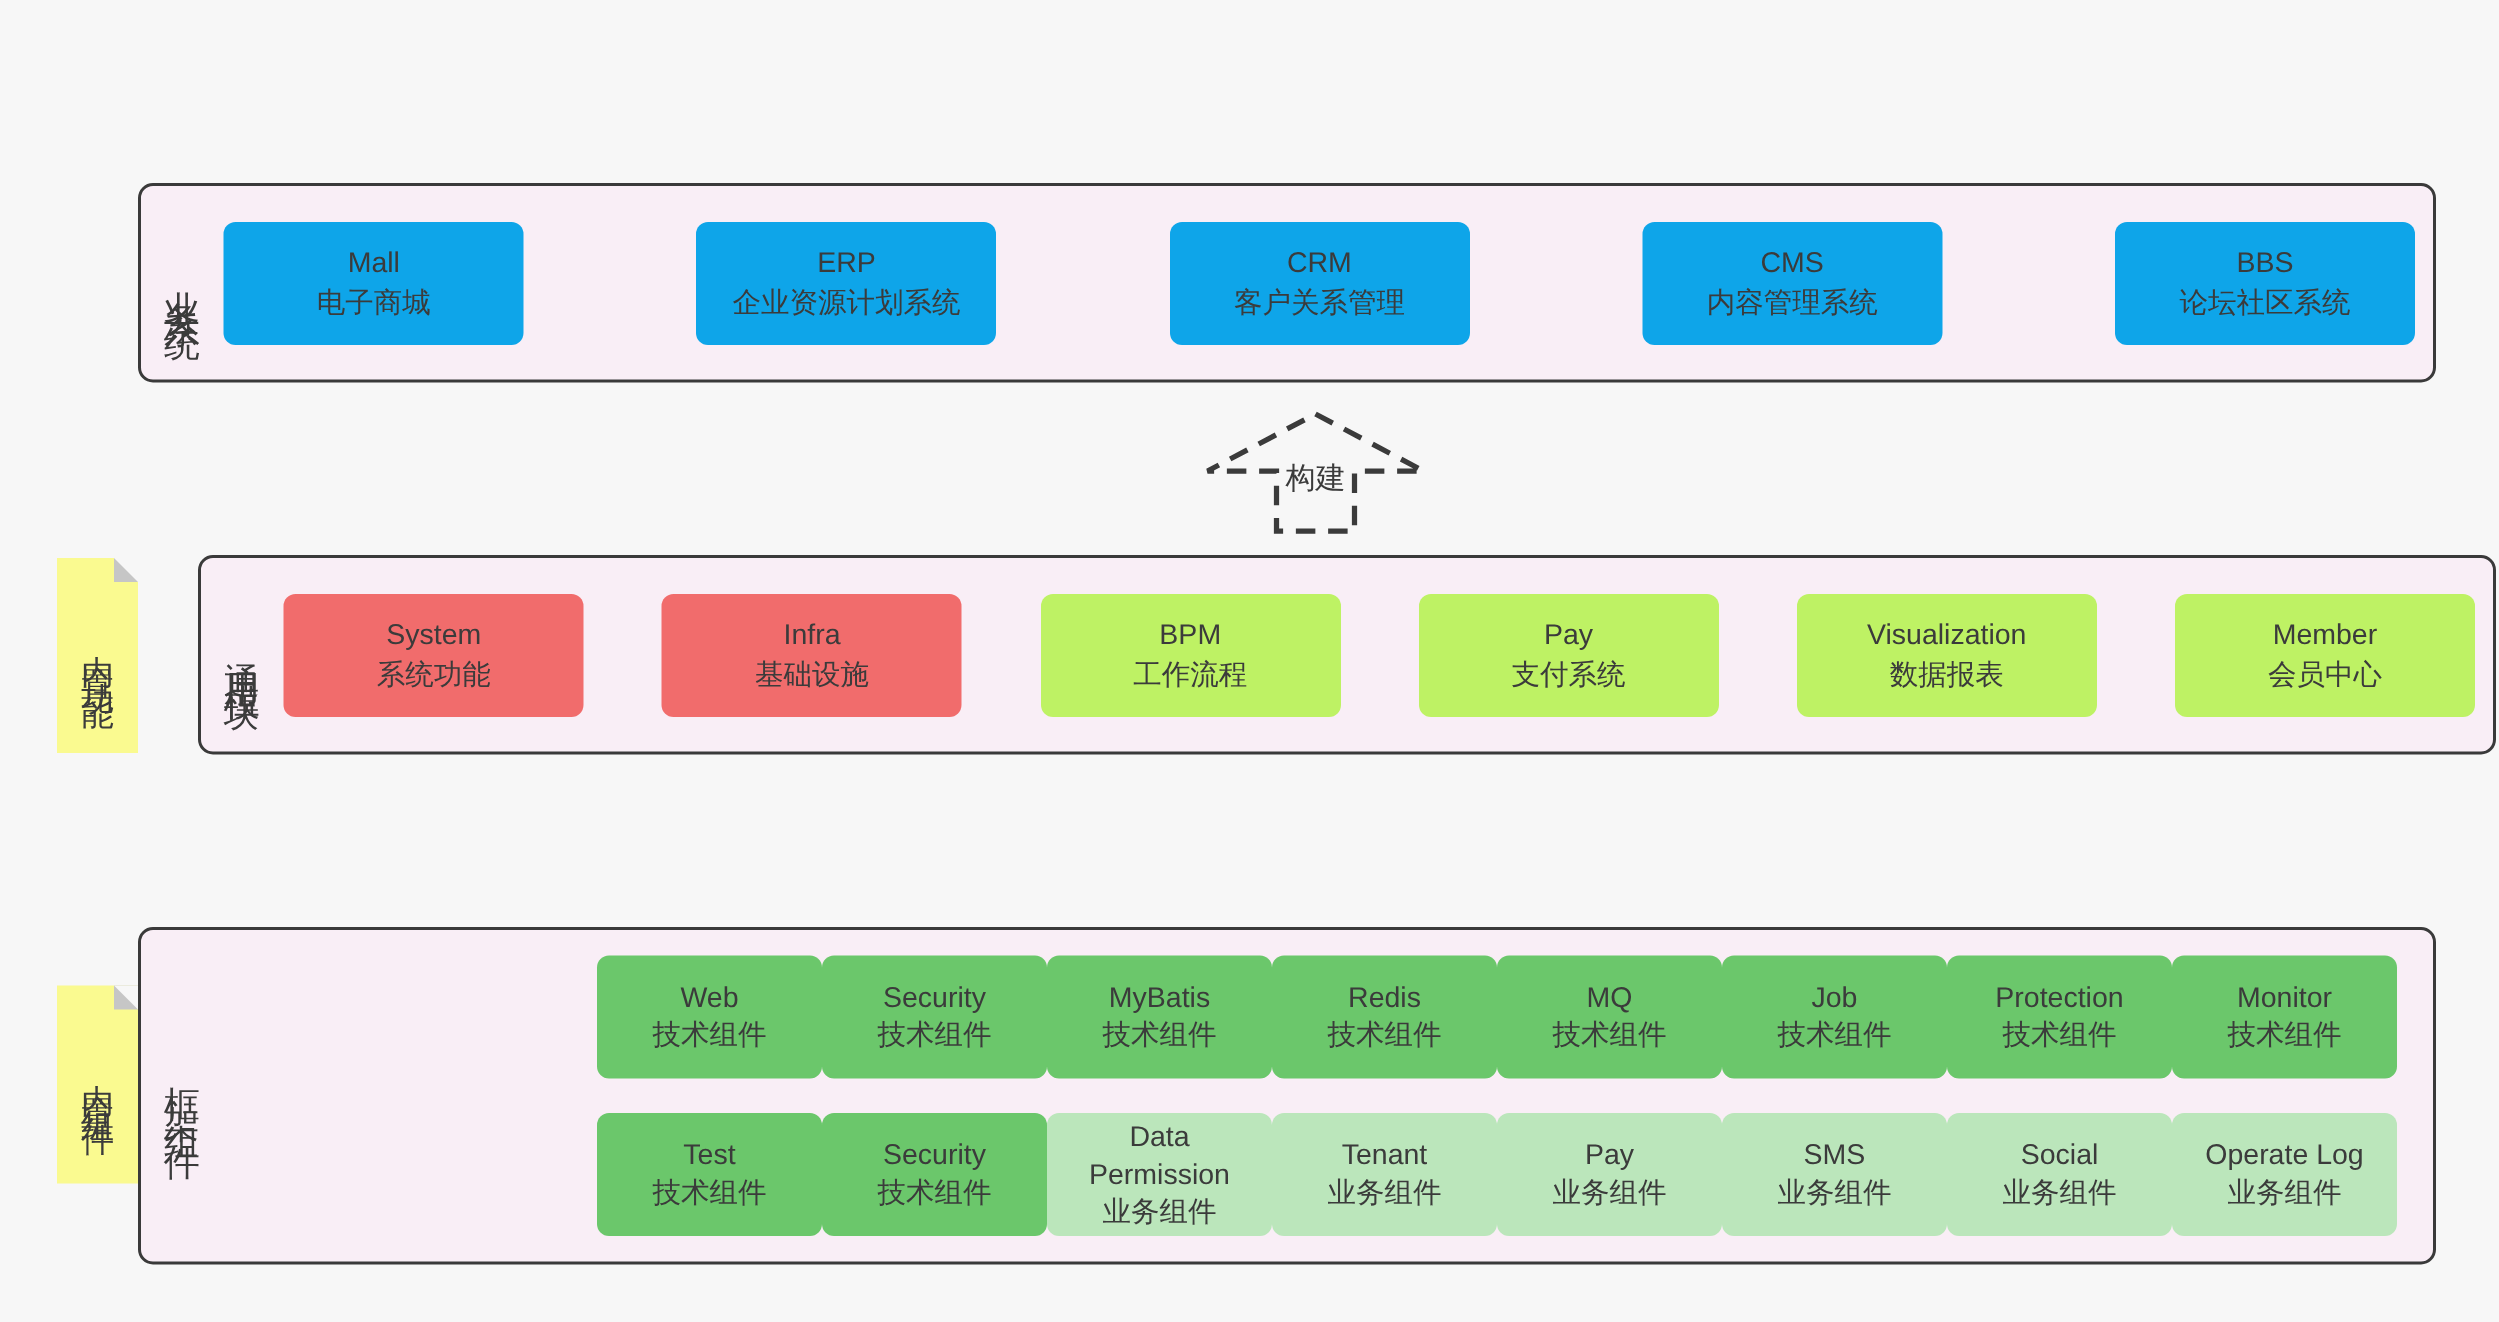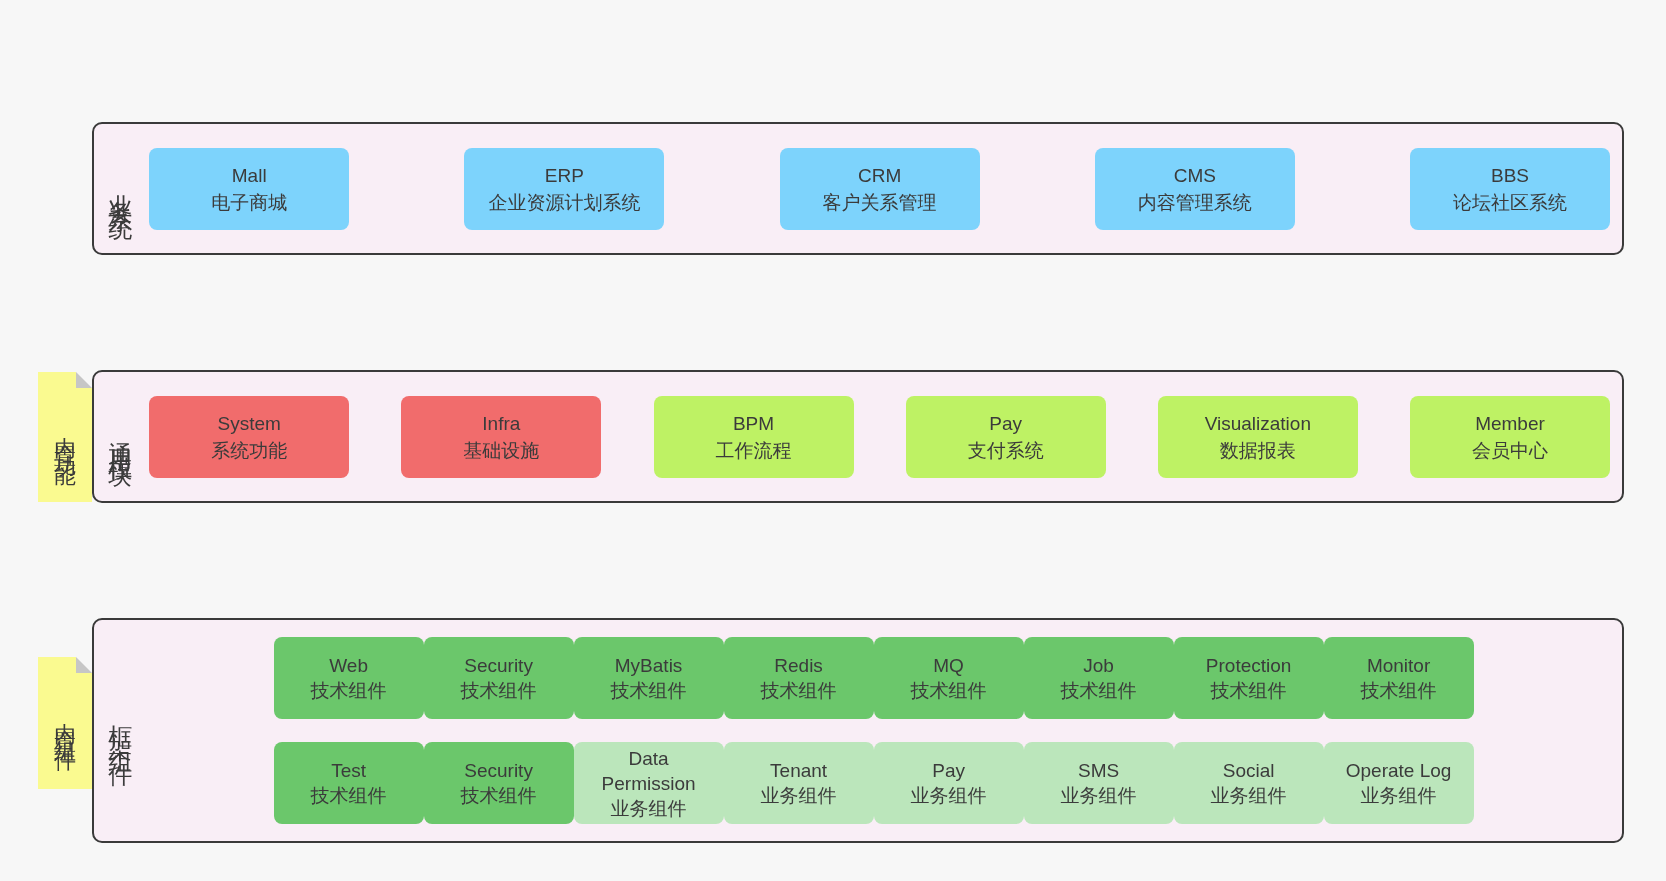--- a/index.html
+++ b/index.html
@@ -15,51 +15,51 @@
   
   .layer {
     position: absolute; left: 92px; width: 1532px;
     box-sizing: border-box;
     background: #f9eef6;
     border: 2px solid #3a3a3a;
     border-radius: 10px;
     display: flex; align-items: center;
   }
   #layer-business  { top: 122px; height: 133px; }
-  #layer-modules   { top: 370px; height: 133px; }
+  #layer-modules   { top: 370px; height: 133px; margin-left: 40px; }
   #layer-framework { top: 618px; height: 225px; }
 
   .layer-label {
     writing-mode: vertical-rl; text-orientation: upright;
     font-size: 24px; line-height: 1.05; letter-spacing: 7px;
     margin-left: 14px; color: #3b3b3b; flex: 0 0 auto;
   }
   #layer-framework .layer-label { letter-spacing: 13px; }
 
   
   .boxes-6 {
     flex: 1; display: flex; justify-content: space-between; align-items: center;
     padding: 0 12px 0 16px;
   }
   .rows {
     flex: 1; display: flex; flex-direction: column; gap: 23px;
     padding: 0 24px 0 16px;
   }
-  .boxes-8 { display: flex; justify-content: center; }
+  .boxes-8 { display: flex; justify-content: flex-end; }
 
   .box {
     box-sizing: border-box; border-radius: 8px;
     display: flex; flex-direction: column; justify-content: center; align-items: center;
     text-align: center; color: #3b3b3b; padding: 2px 6px;
   }
   .boxes-6 .box { width: 200px; height: 82px; font-size: 19px; line-height: 27px; }
   .boxes-8 .box { width: 150px; height: 82px; font-size: 19px; line-height: 25px; }
 
   
-  .box[data-variant="blue"]        { background: #7dd3fc; }
+  .box[data-variant="blue"]        { background: #0ea5e9; }
   .box[data-variant="red"]         { background: #f16c6c; }
   .box[data-variant="pink"]        { background: #bef264; }
   .box[data-variant="green"]       { background: #6bc76b; }
   .box[data-variant="light-green"] { background: #bbe6bb; }
 
   
   .note {
     position: absolute; left: 38px; width: 54px;
     background: #fafa90;
     display: flex; align-items: center; justify-content: center;
@@ -115,20 +115,26 @@
         <div>CMS</div>
         <div>内容管理系统</div>
       </div>
       <div class="box" data-variant="blue">
         <div>BBS</div>
         <div>论坛社区系统</div>
       </div>
     </div>
   </section>
 
+  <div class="arrow" id="arrow-build">
+    <svg width="148" height="82" viewBox="0 0 148 82">
+      <polygon points="74,2 146,40 100,40 100,80 48,80 48,40 2,40"></polygon>
+    </svg>
+    <div class="arrow-label">构建</div>
+  </div>
 
   <div class="note" id="note-features">
     <span class="note-text">内置功能</span>
   </div>
 
   <section class="layer" id="layer-modules">
     <div class="layer-label">通用模块</div>
     <div class="boxes-6">
       <div class="box" data-variant="red">
         <div>System</div>

